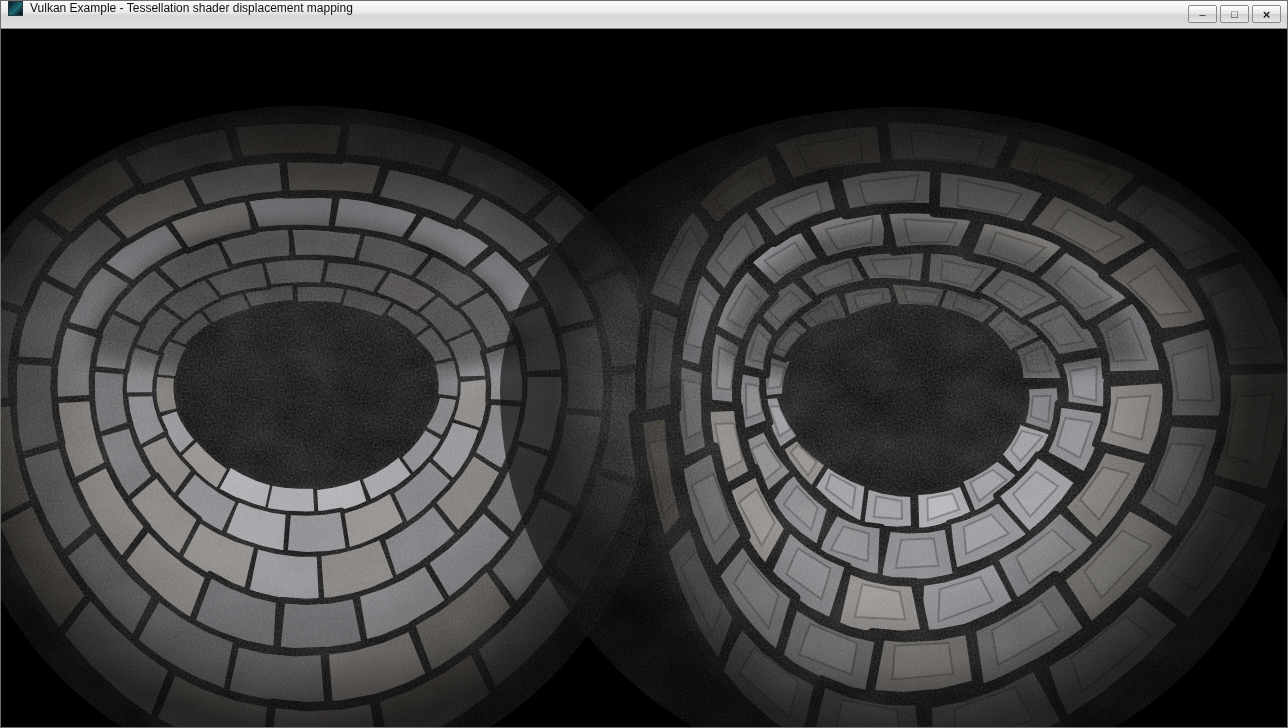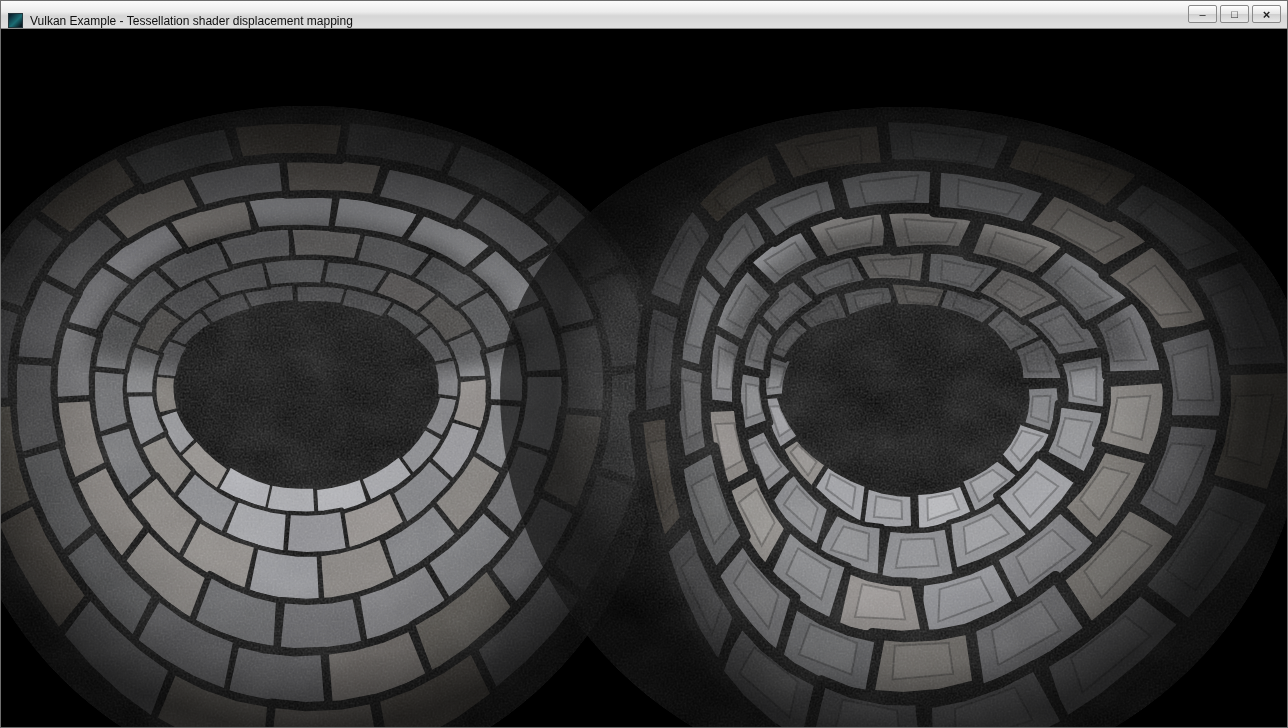--- a/index.html
+++ b/index.html
@@ -1,21 +1,21 @@
 <!DOCTYPE html>
 <html><head>
 <meta charset="utf-8">
 <style>
   html,body{margin:0;padding:0;background:#2b2b2b;}
   #window{position:relative;width:1288px;height:728px;overflow:hidden;
     font-family:"Liberation Sans",sans-serif;background:#000;
     border:1px solid #6e6e6e;box-sizing:border-box;}
   #titlebar{position:absolute;top:0;left:0;right:0;height:28px;z-index:5;
     background:linear-gradient(#fbfbfb,#ececec 40%,#d6d6d6 55%,#dfdfdf);
-    border-bottom:1px solid #8c8c8c;display:flex;align-items:flex-end;box-sizing:border-box;}
+    border-bottom:1px solid #8c8c8c;display:flex;align-items:flex-start;box-sizing:border-box;}
   #app-icon{width:15px;height:15px;margin:0 7px 0 7px;flex:0 0 auto;
     background:linear-gradient(135deg,#0c2430 10%,#1b6d74 55%,#0a1a22 90%);
     border:1px solid #24363c;box-sizing:border-box;}
   #title-text{font-size:12px;color:#101010;white-space:nowrap;}
   #controls{margin-left:auto;display:flex;gap:3px;padding-right:6px;align-self:flex-start;margin-top:4px;}
   .ctrl{width:29px;height:18px;display:flex;align-items:center;justify-content:center;
     background:linear-gradient(#ffffff,#e6e6e6 49%,#cfcfcf 51%,#e8e8e8);
     border:1px solid #8a8a8a;border-radius:2px;font-size:11px;color:#1d1d1d;line-height:1;
     cursor:default;box-sizing:border-box;user-select:none;}
   .ctrl.close{font-size:13px;font-weight:bold;}

